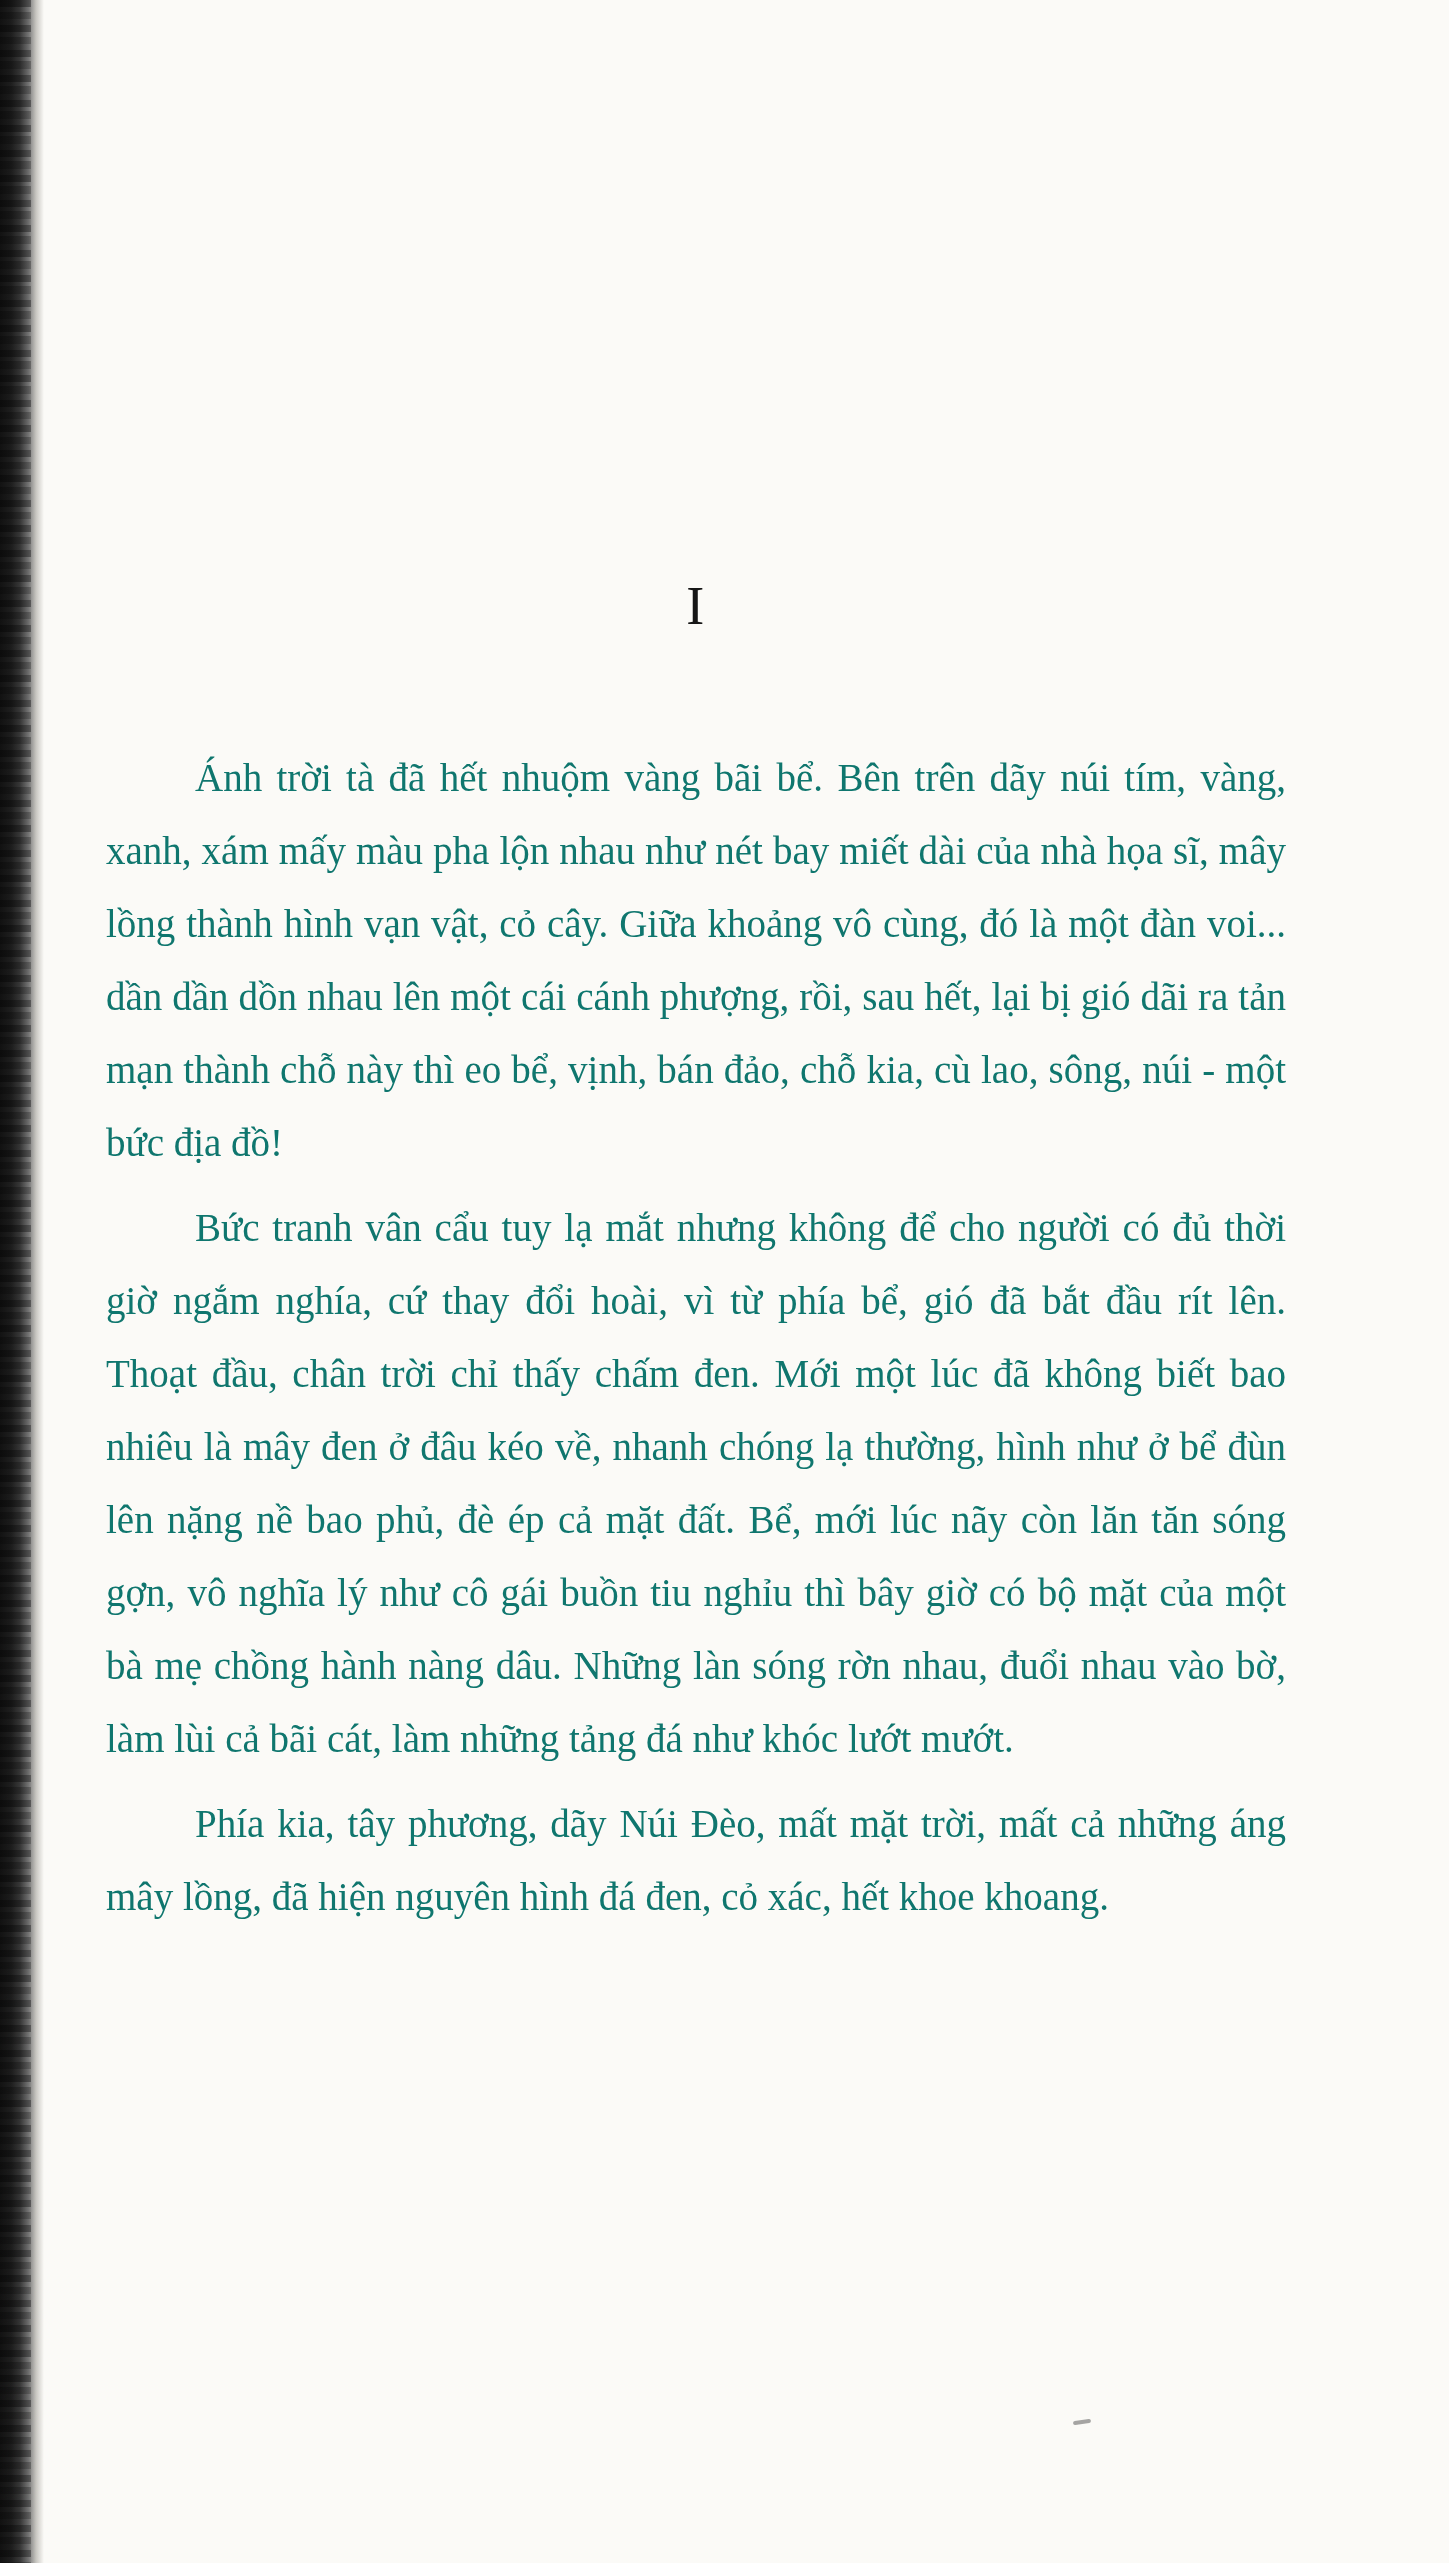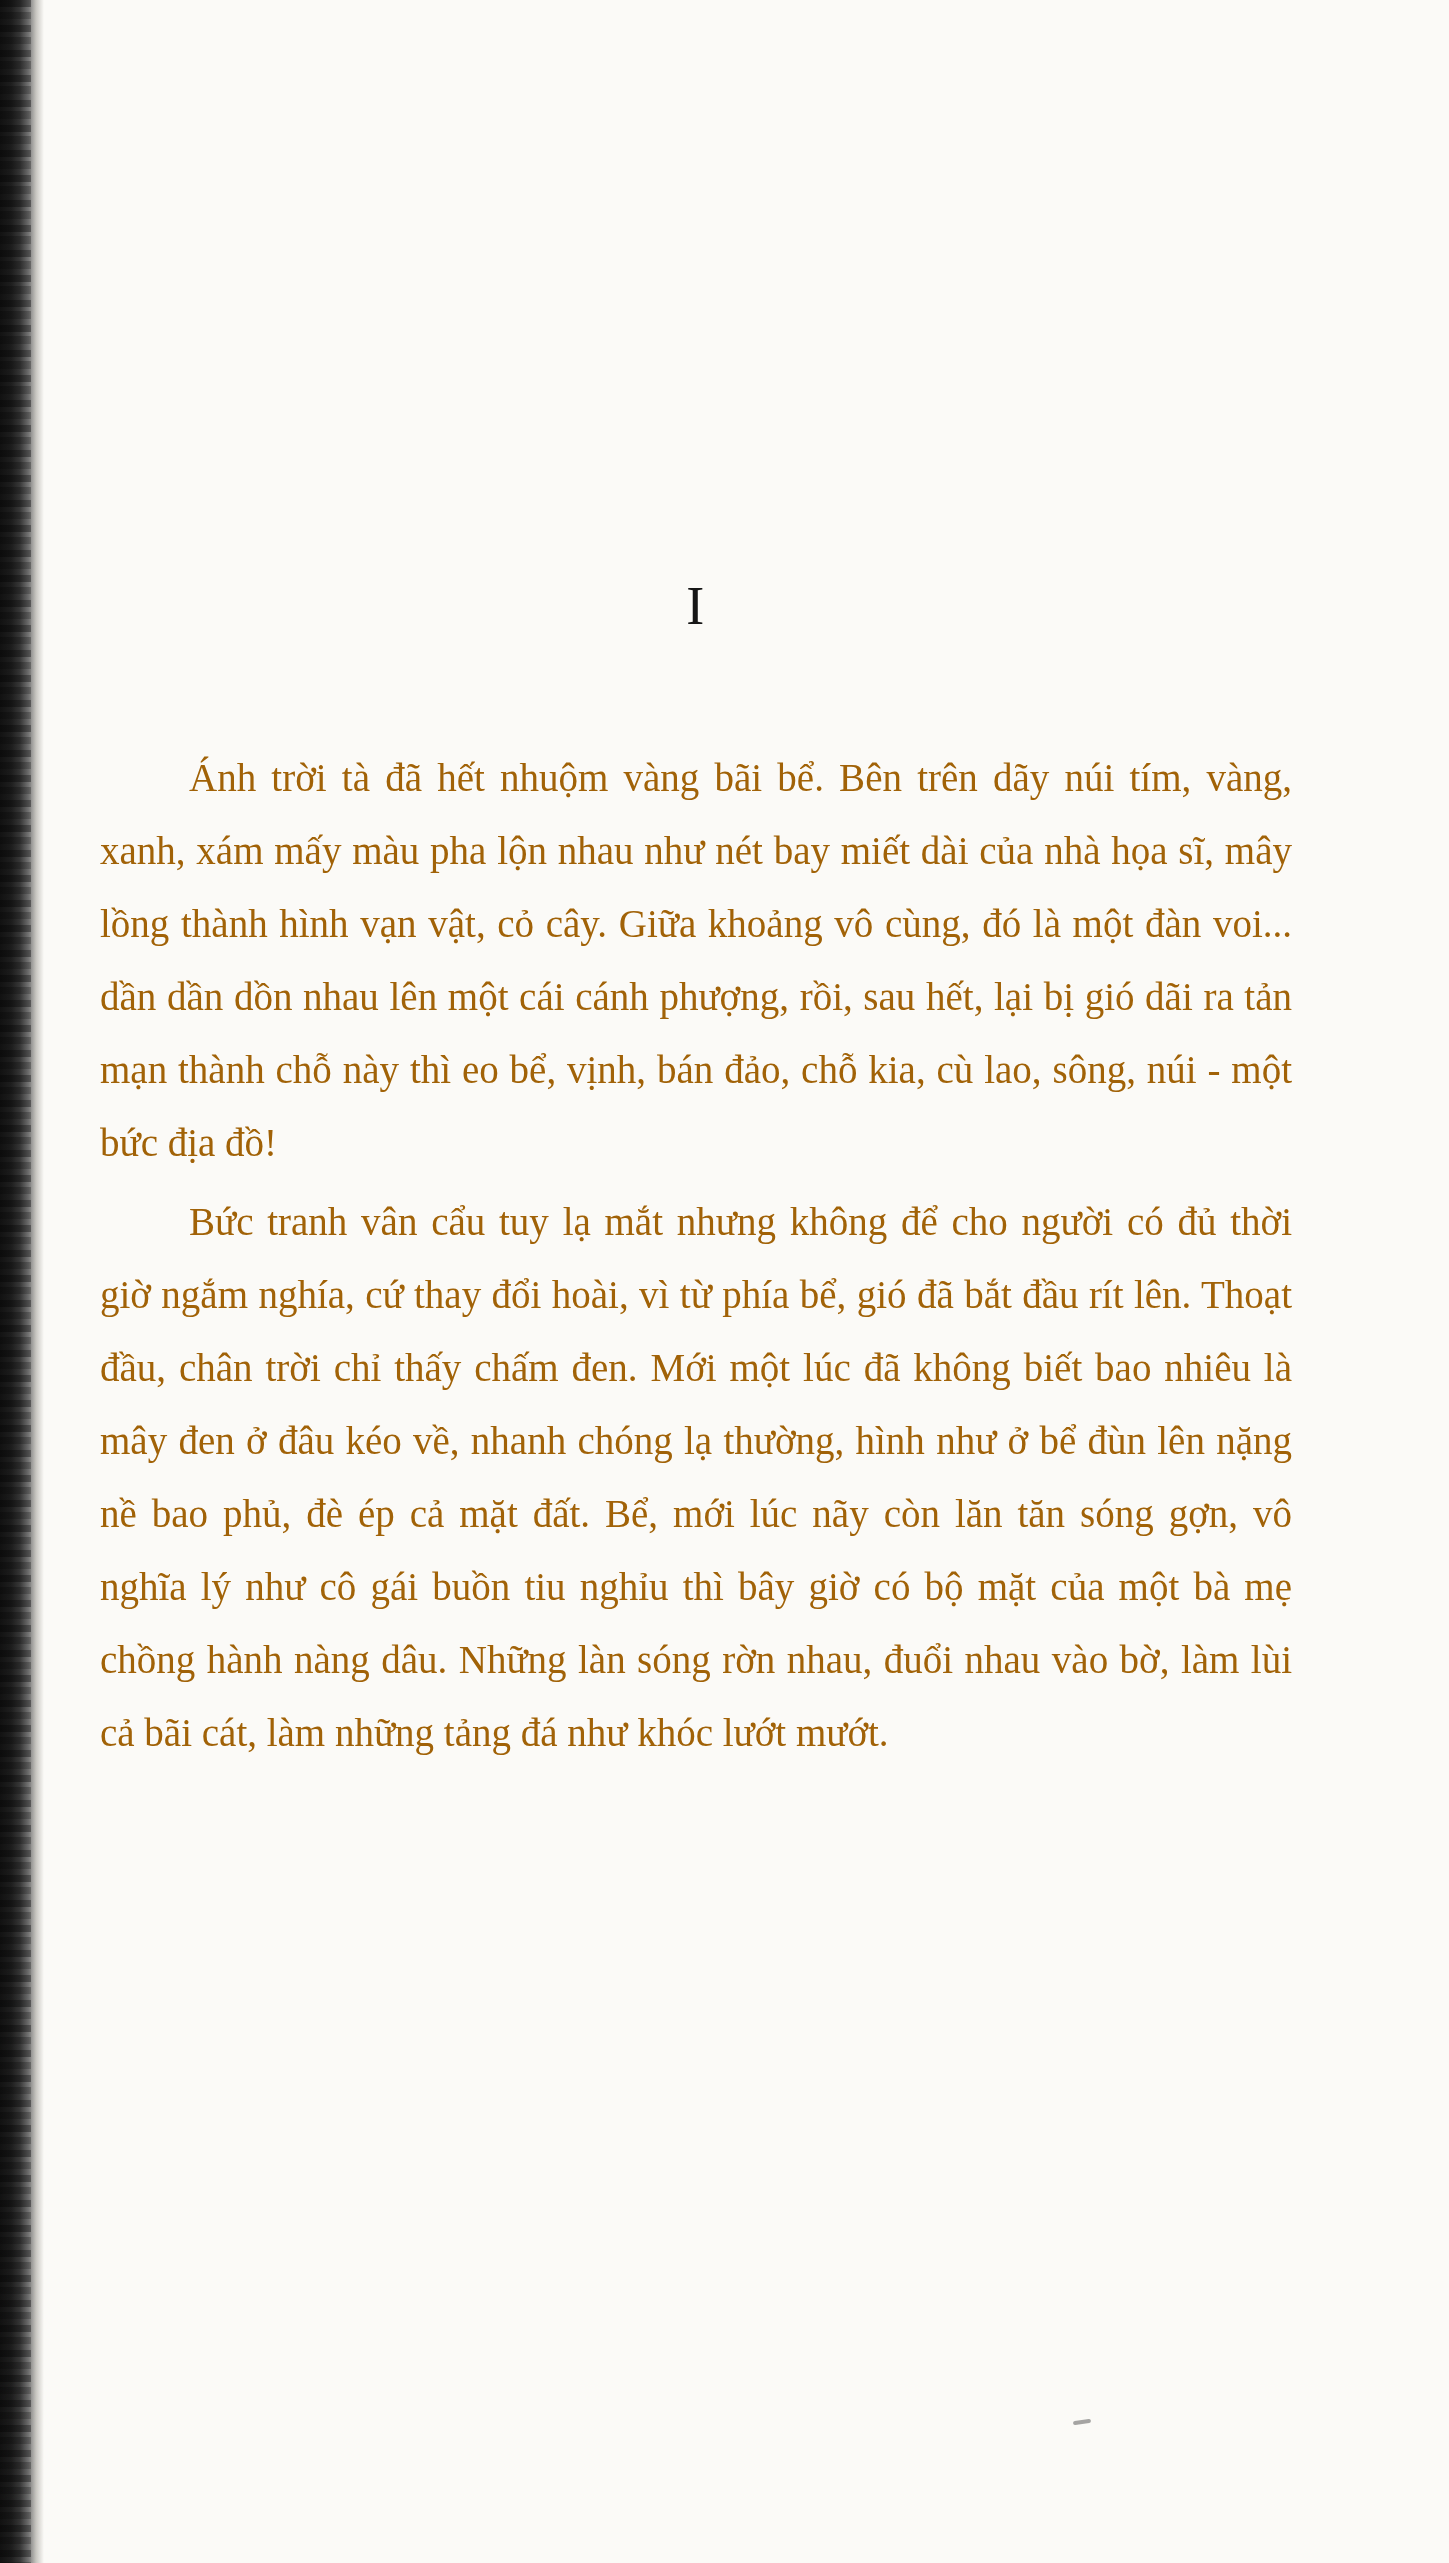--- a/index.html
+++ b/index.html
@@ -54,26 +54,26 @@
   .chapter {
     text-align: center;
     font-size: 54px;
     font-weight: 400;
     letter-spacing: 1.6px;
     margin: 0 0 104px 0;
     color: #161616;
   }
 
   p.body-par {
-    margin: 6px;
+    margin: 12px;
     font-size: 39px;
     line-height: 73px;
     text-align: justify;
     text-indent: 89px;
-    color: #a16207;
+    color: #0f766e;
   }
 
   
   .speck {
     position: absolute;
     left: 1073px;
     top: 2420px;
     width: 18px;
     height: 4.1px;
     background: rgba(60,60,60,0.45);
@@ -86,16 +86,17 @@
 
 <div class="spine"></div>
 
 <div class="content">
   <div class="chapter">I</div>
 
   <p class="body-par">Ánh trời tà đã hết nhuộm vàng bãi bể. Bên trên dãy núi tím, vàng, xanh, xám mấy màu pha lộn nhau như nét bay miết dài của nhà họa sĩ, mây lồng thành hình vạn vật, cỏ cây. Giữa khoảng vô cùng, đó là một đàn voi... dần dần dồn nhau lên một cái cánh phượng, rồi, sau hết, lại bị gió dãi ra tản mạn thành chỗ này thì eo bể, vịnh, bán đảo, chỗ kia, cù lao, sông, núi - một bức địa đồ!</p>
 
   <p class="body-par">Bức tranh vân cẩu tuy lạ mắt nhưng không để cho người có đủ thời giờ ngắm nghía, cứ thay đổi hoài, vì từ phía bể, gió đã bắt đầu rít lên. Thoạt đầu, chân trời chỉ thấy chấm đen. Mới một lúc đã không biết bao nhiêu là mây đen ở đâu kéo về, nhanh chóng lạ thường, hình như ở bể đùn lên nặng nề bao phủ, đè ép cả mặt đất. Bể, mới lúc nãy còn lăn tăn sóng gợn, vô nghĩa lý như cô gái buồn tiu nghỉu thì bây giờ có bộ mặt của một bà mẹ chồng hành nàng dâu. Những làn sóng rờn nhau, đuổi nhau vào bờ, làm lùi cả bãi cát, làm những tảng đá như khóc lướt mướt.</p>
 
+  <p class="body-par">Phía kia, tây phương, dãy Núi Đèo, mất mặt trời, mất cả những áng mây lồng, đã hiện nguyên hình đá đen, cỏ xác, hết khoe khoang.</p>
 </div>
 
 <div class="speck"></div>
 
 
 </body></html>

